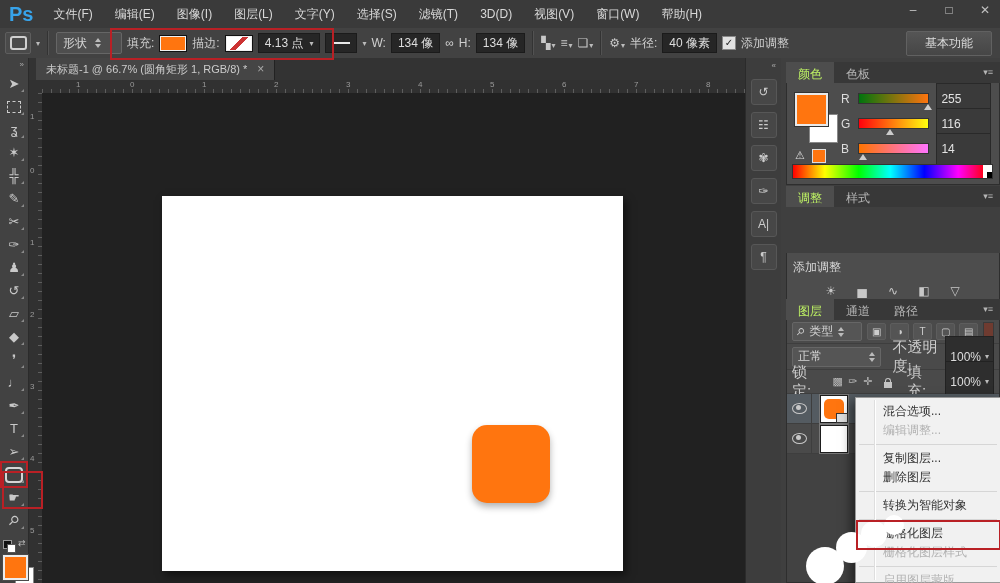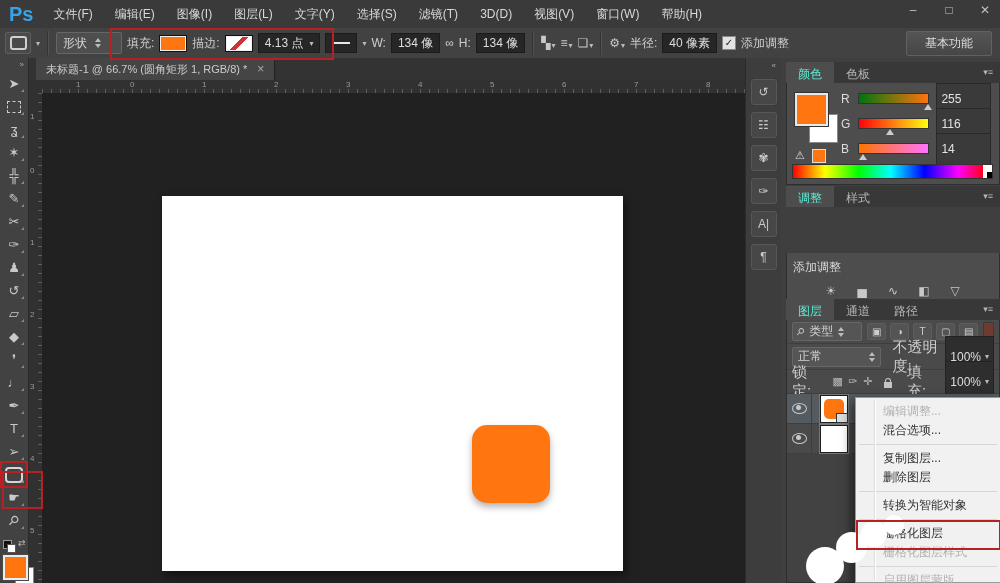--- a/index.html
+++ b/index.html
@@ -74,21 +74,21 @@
   .dock-icon{width:24px;height:24px;margin:7px auto 0;background:#474747;border:1px solid #575757;border-radius:3px;display:flex;align-items:center;justify-content:center;color:#ccc;font-size:12px;}
   
   .panels{position:absolute;left:781px;top:58px;right:0;bottom:0;background:#3f3f3f;}
   .panels-collapse{position:absolute;right:5px;top:2px;font-size:8px;color:#aaa;}
   .panel{position:absolute;left:5px;right:0;}
   .p-color{top:4px;height:123px;}
   .p-adj{top:128px;height:112px;}
   .p-layers{top:241px;bottom:0;}
   .ptabs{height:21px;display:flex;align-items:stretch;background:#383838;}
   .ptab{padding:4px 12px 0;color:#b5b5b5;font-size:12px;}
-  .ptab.active{background:#4d4d4d;color:#5eead4;}
+  .ptab.active{background:#4d4d4d;color:#bef264;}
   .pmenu{margin-left:auto;color:#b5b5b5;font-size:9px;padding:5px 7px 0 0;}
   .pbody{position:relative;background:#4d4d4d;height:calc(100% - 21px);border:1px solid #2e2e2e;border-top:none;box-sizing:border-box;}
   
   .cp-fg{position:absolute;left:8px;top:10px;width:29px;height:29px;background:var(--orange);border:2px solid #e9e9e9;outline:1px solid #333;z-index:2;}
   .cp-bg{position:absolute;left:22px;top:31px;width:27px;height:27px;background:#fff;border:1px solid #888;z-index:1;}
   .cp-rows{position:absolute;left:54px;top:3px;right:8px;}
   .ch-row{display:flex;align-items:center;gap:7px;height:25px;}
   .ch-label{width:10px;color:#ddd;}
   .ch-bar{position:relative;width:72px;height:9px;border:1px solid #333;}
   .track-r{background:linear-gradient(90deg,rgb(0,116,14),rgb(255,116,14));}
@@ -509,22 +509,22 @@
               <span class="lthumb thumb-white" data-name="layer-thumbnail"></span>
             </div>
           </div>
         <div class="lp-rest" data-name="layers-empty-area"></div>
       </div>
     </div>
   </div>
 
   <div class="ctx" data-name="layer-context-menu">
 
-  <div class="ctx-item disabled" data-name="menu-item-edit-adjustment">编辑调整...</div>
-      <div class="ctx-item" data-name="menu-item-blending-options">混合选项...</div>
+  <div class="ctx-item" data-name="menu-item-blending-options">混合选项...</div>
+      <div class="ctx-item disabled" data-name="menu-item-edit-adjustment">编辑调整...</div>
       <div class="ctx-sep" data-name="menu-separator"></div>
       <div class="ctx-item" data-name="menu-item-duplicate-layer">复制图层...</div>
       <div class="ctx-item" data-name="menu-item-delete-layer">删除图层</div>
       <div class="ctx-sep" data-name="menu-separator"></div>
       <div class="ctx-item" data-name="menu-item-convert-to-smart-object">转换为智能对象</div>
       <div class="ctx-sep" data-name="menu-separator"></div>
       <div class="ctx-item boxed" data-name="menu-item-rasterize-layer">栅格化图层</div>
       <div class="ctx-item disabled" data-name="menu-item-rasterize-layer-style">栅格化图层样式</div>
       <div class="ctx-sep" data-name="menu-separator"></div>
       <div class="ctx-item disabled" data-name="menu-item-enable-layer-mask">启用图层蒙版</div>

